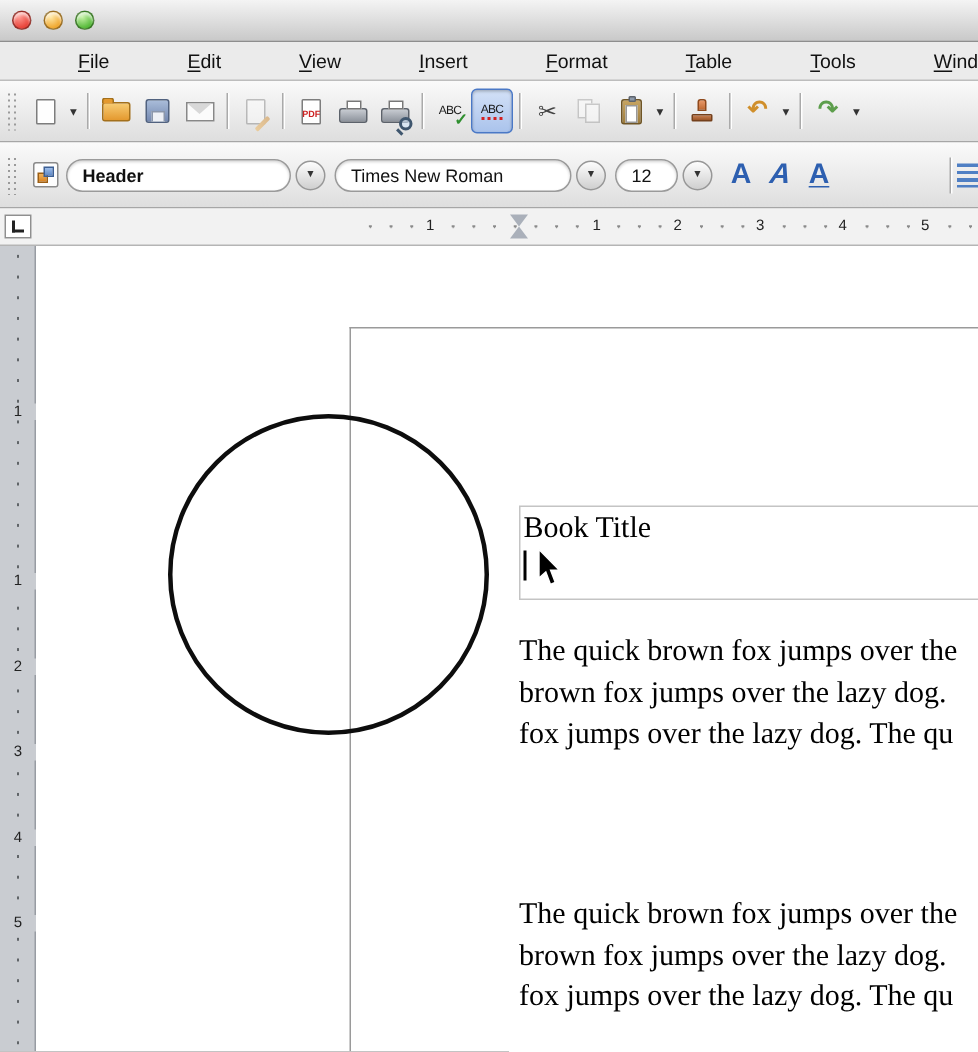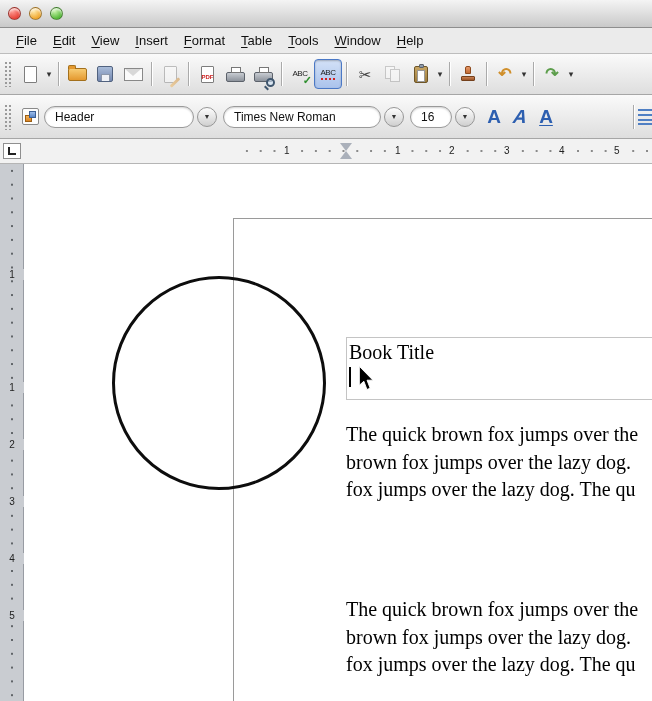--- a/index.html
+++ b/index.html
@@ -23,21 +23,21 @@
   .tl-min   { background:radial-gradient(circle at 35% 30%, #ffe9a8, #f0a830 70%); }
   .tl-zoom  { background:radial-gradient(circle at 35% 30%, #c6f2a8, #57ba3a 70%); }
 
   
   .menubar {
     position:absolute; left:0; top:28px; width:652px; height:26px;
     background:#ebebeb; border-bottom:1px solid #bdbdbd;
     display:flex; align-items:center; padding-left:8px;
     font-size:13px; color:#111;
   }
-  .menu-item { padding:3px 8px; cursor:default; }
+  .menu-item { padding:3px 8px; cursor:default;margin-left:36px; }
   .menu-item u { text-decoration:underline; text-underline-offset:2px; }
 
   
   .toolbar {
     position:absolute; left:0; width:652px;
     background:linear-gradient(#fafafa, #dedede);
     border-bottom:1px solid #a6a6a6;
     display:flex; align-items:center; padding:0 4px; overflow:hidden;
   }
   .tb1 { top:54px; height:41px; }
@@ -273,29 +273,29 @@
 
   <div class="toolbar tb2">
     <span class="handle"></span>
     <span class="tbtn">
         <span class="shp-styles">
           <i></i>
           <b></b>
         </span>
       </span>
     <span class="combo">
-      <span class="combo-field" style="width:150px;">Header</span>
+      <span class="combo-field" style="width:150px;font-weight:bold;">Header</span>
       <span class="combo-btn">▼</span>
     </span>
     <span class="combo">
       <span class="combo-field" style="width:158px;">Times New Roman</span>
       <span class="combo-btn">▼</span>
     </span>
     <span class="combo">
-      <span class="combo-field" style="width:42px;">16</span>
+      <span class="combo-field" style="width:42px;">12</span>
       <span class="combo-btn">▼</span>
     </span>
     <span class="fmt-A">A</span>
     <span class="fmt-A it">A</span>
     <span class="fmt-A un">A</span>
     <span class="sep" style="margin-left:auto;"></span>
     <span class="shp-justify" style="margin-right:-10px;"></span>
   </div>
 
   <div class="ruler-row">

